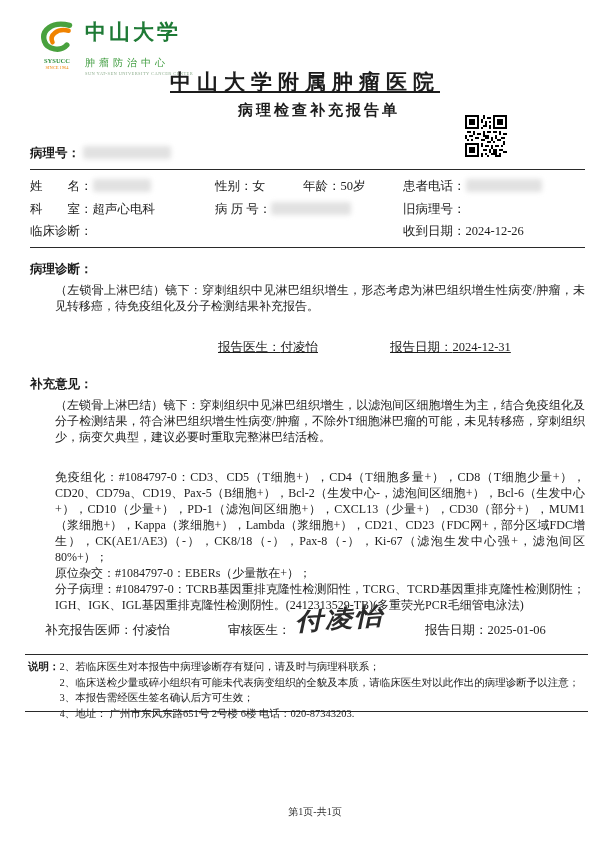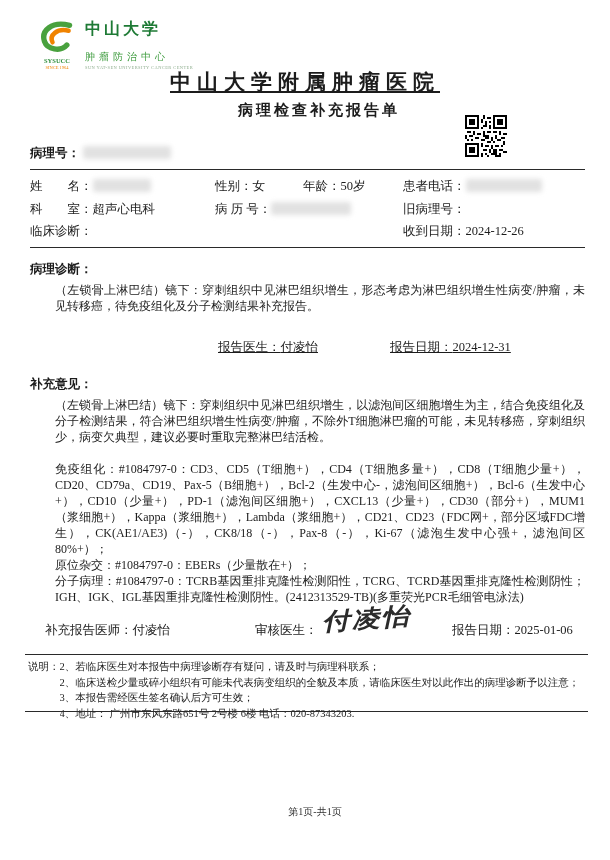--- a/index.html
+++ b/index.html
@@ -6,21 +6,21 @@
   body{
     width:610px;height:860px;background:#ffffff;position:relative;
     font-family:"Liberation Serif","DejaVu Serif",serif;color:#1c1c1c;
     overflow:hidden;
   }
   .page{position:absolute;inset:0;}
   
   .logo{position:absolute;left:36px;top:20px;display:flex;gap:7px;align-items:flex-start;}
   .logo-icon-wrap{width:42px;text-align:center;}
   .logo-txt{display:flex;flex-direction:column;line-height:1.15;}
-  .logo-univ{font-size:16px;font-weight:bold;color:#1e7a35;letter-spacing:3px;font-family:"Liberation Serif",serif;}
+  .logo-univ{font-size:21px;font-weight:bold;color:#1e7a35;letter-spacing:3px;font-family:"Liberation Serif",serif;}
   .logo-center{font-size:10px;color:#3f9c3f;letter-spacing:4px;margin-top:13px;}
   .logo-center-en{font-size:4.5px;color:#8fae8f;letter-spacing:.4px;margin-top:2px;white-space:nowrap;}
   .logo-acr{font-size:6.5px;font-weight:bold;color:#2f8f3c;line-height:1;}
   .logo-since{font-size:4.5px;color:#f08300;line-height:1.3;}
   .hospital-title{position:absolute;top:68px;left:0;right:0;text-align:center;
     font-size:21px;font-weight:bold;letter-spacing:6px;text-decoration:underline;}
   .report-title{position:absolute;top:101px;left:0;right:0;text-align:center;
     font-size:15px;font-weight:bold;letter-spacing:3px;margin-left:28px;}
   .qr{position:absolute;left:463px;top:115px;}
   
@@ -36,32 +36,32 @@
   .c3{width:100px;}
   .c2w{width:188px;}
   .c1w{width:373px;}
   .cf{flex:1;}
   
   .sec-head{font-size:12.5px;font-weight:bold;margin-top:13px;}
   .sec-body{font-size:12px;line-height:16.5px;padding-left:25px;margin-top:4px;text-align:justify;}
   .doctor-row{display:flex;margin-top:24px;padding-left:188px;font-size:12.5px;text-decoration:underline;}
   .doctor-cell{width:172px;white-space:pre;}
   .para{font-size:12px;line-height:16px;padding-left:25px;text-align:justify;}
-  .para.gap{margin-top:16px;}
+  .para.gap{margin-top:24px;}
   
   .sign-row{position:absolute;left:45px;right:25px;top:622px;display:flex;font-size:12.5px;align-items:flex-end;}
   .s1{width:183px;white-space:pre;}
-  .s2{width:197px;white-space:pre;position:relative;margin-left:27px;}
+  .s2{width:197px;white-space:pre;position:relative;}
   .s3{flex:1;white-space:pre;}
   .handsign{position:absolute;left:68px;top:-16px;font-family:"DejaVu Sans",sans-serif;
     font-style:italic;font-size:24px;font-weight:bold;color:#2b2b2b;
     transform:rotate(-4deg) scaleX(1.15);transform-origin:left bottom;letter-spacing:2px;}
   .rule-abs{position:absolute;left:25px;right:22px;border:none;border-top:1.4px solid #2a2a2a;margin:0;}
   .notes{position:absolute;left:28px;right:20px;top:659px;font-size:10.5px;line-height:15.5px;display:flex;}
-  .notes-label{white-space:pre;}
+  .notes-label{white-space:pre;font-weight:bold;}
   .notes-items{flex:1;}
   .note-item{white-space:nowrap;overflow:hidden;}
   .page-num{position:absolute;left:0;right:0;top:805px;text-align:center;font-size:10px;color:#333;padding-left:20px;}
 </style>
 </head>
 <body>
 
 <div class="page">
 
   <div class="logo">

